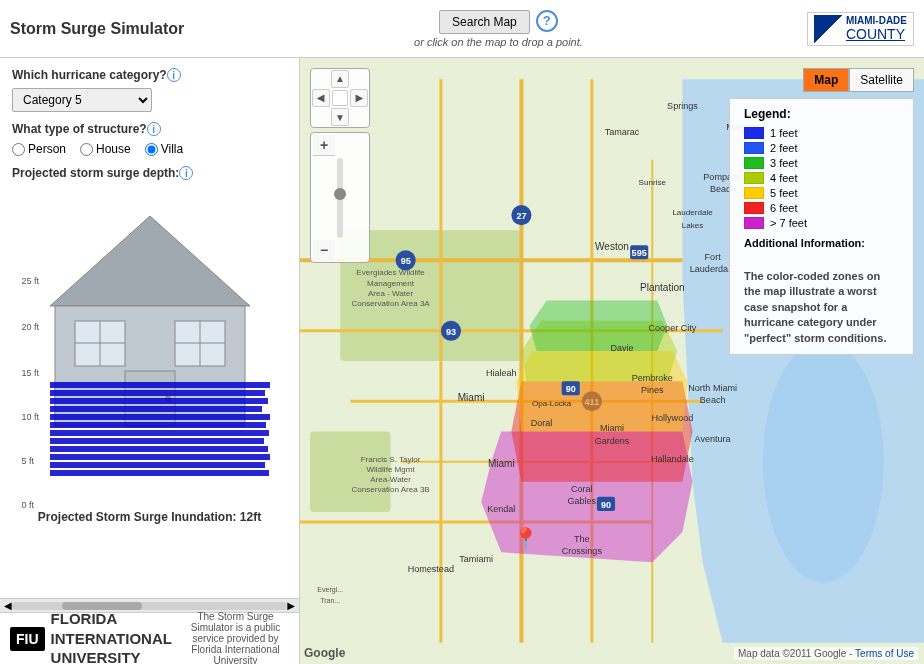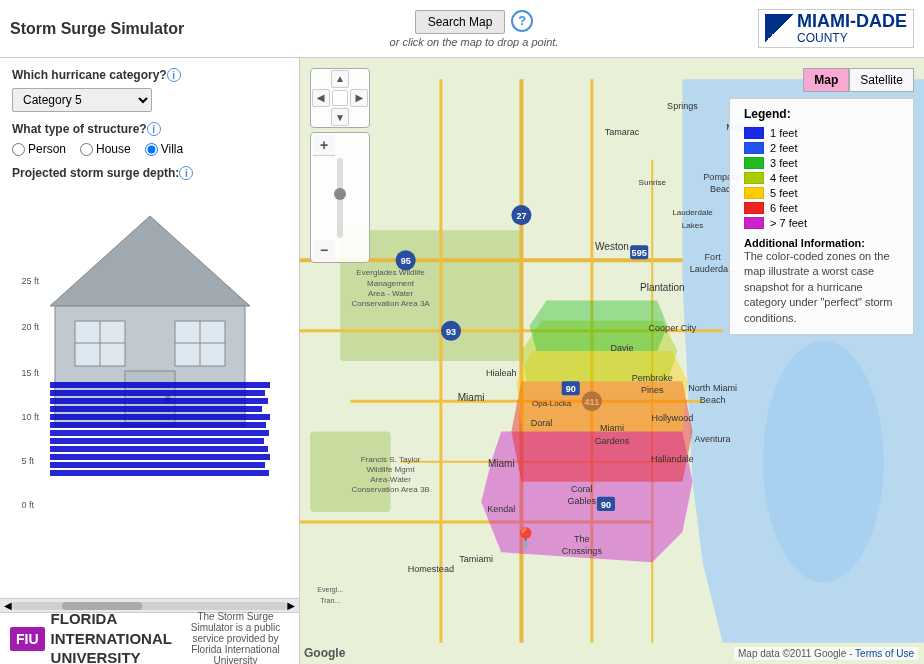--- a/index.html
+++ b/index.html
@@ -66,22 +66,22 @@
       margin-top: 2px;
       font-style: italic;
     }
     #miami-logo {
       display: flex;
       align-items: center;
       border: 1px solid #ccc;
       padding: 2px 6px;
       background: #fff;
     }
-    #miami-text { font-size: 18px; font-weight: bold; color: #003087; line-height: 1.1; }
-    #miami-dade { font-size: 12px; color: #003087; }
+    #miami-text { font-size: 10px; font-weight: bold; color: #003087; line-height: 1.1; }
+    #miami-dade { font-size: 14px; color: #003087; text-decoration: underline; }
     #miami-flag { width: 28px; height: 28px; background: linear-gradient(135deg, #003087 50%, #fff 50%); margin-right: 4px; }
 
     
     #main {
       display: flex;
       height: calc(664px - 58px);
     }
 
     
     #left-panel {
@@ -205,21 +205,21 @@
       align-items: center;
       padding: 4px 10px;
       gap: 10px;
     }
     #fiu-logo {
       display: flex;
       align-items: center;
       gap: 6px;
     }
     #fiu-badge {
-      background: #a21caf;
+      background: #000000;
       color: #fff;
       font-weight: bold;
       font-size: 14px;
       padding: 4px 6px;
       border-radius: 2px;
     }
     #fiu-text { font-size: 15px; color: #333; line-height: 1.3; font-weight: bold; }
     #footer-desc { font-size: 10px; color: #555; text-align: center; flex: 1; }
 
     
@@ -314,21 +314,21 @@
       z-index: 10;
       display: flex;
     }
     .map-type-btn {
       padding: 4px 10px;
       font-size: 12px;
       border: 1px solid #aaa;
       cursor: pointer;
       background: #f8f8f8;
     }
-    .map-type-btn.active { background: #f9a8d4; font-weight: bold; }
+    .map-type-btn.active { background: #f97316; font-weight: bold; }
 
     
     #legend {
       position: absolute;
       top: 40px;
       right: 10px;
       background: rgba(255,255,255,0.92);
       border: 1px solid #ccc;
       padding: 8px 14px;
       z-index: 10;
@@ -344,22 +344,22 @@
     }
     .legend-color {
       width: 20px;
       height: 12px;
       border: 1px solid rgba(0,0,0,0.1);
     }
     #additional-info {
       margin-top: 8px;
       font-size: 11px;
     }
-    #additional-info-title { font-weight: bold; margin-bottom: 0; }
-    #additional-info-text { color: #444; line-height: 1.4; max-width: 155px; }
+    #additional-info-title { font-weight: bold; margin-bottom: 20px; }
+    #additional-info-text { color: #444; line-height: 1.4; max-width: 155px; font-weight: bold; }
 
     
     #map-attribution {
       position: absolute;
       bottom: 4px;
       right: 6px;
       font-size: 10px;
       color: #555;
       background: rgba(255,255,255,0.7);
       padding: 1px 4px;
@@ -478,20 +478,21 @@
           <div class="water-bar" style="width:216px"></div>
           <div class="water-bar" style="width:219px"></div>
           <div class="water-bar" style="width:214px"></div>
           <div class="water-bar" style="width:218px"></div>
           <div class="water-bar" style="width:220px"></div>
           <div class="water-bar" style="width:215px"></div>
           <div class="water-bar" style="width:219px"></div>
         </div>
       </div>
 
+      <div id="surge-label">Projected Storm Surge Inundation: 12ft</div>
     </div>
 
     <div id="scroll-area">
       <span style="font-size:10px; cursor:pointer;">◀</span>
       <div id="scroll-track">
         <div id="scroll-thumb"></div>
       </div>
       <span style="font-size:10px; cursor:pointer;">▶</span>
     </div>
 

